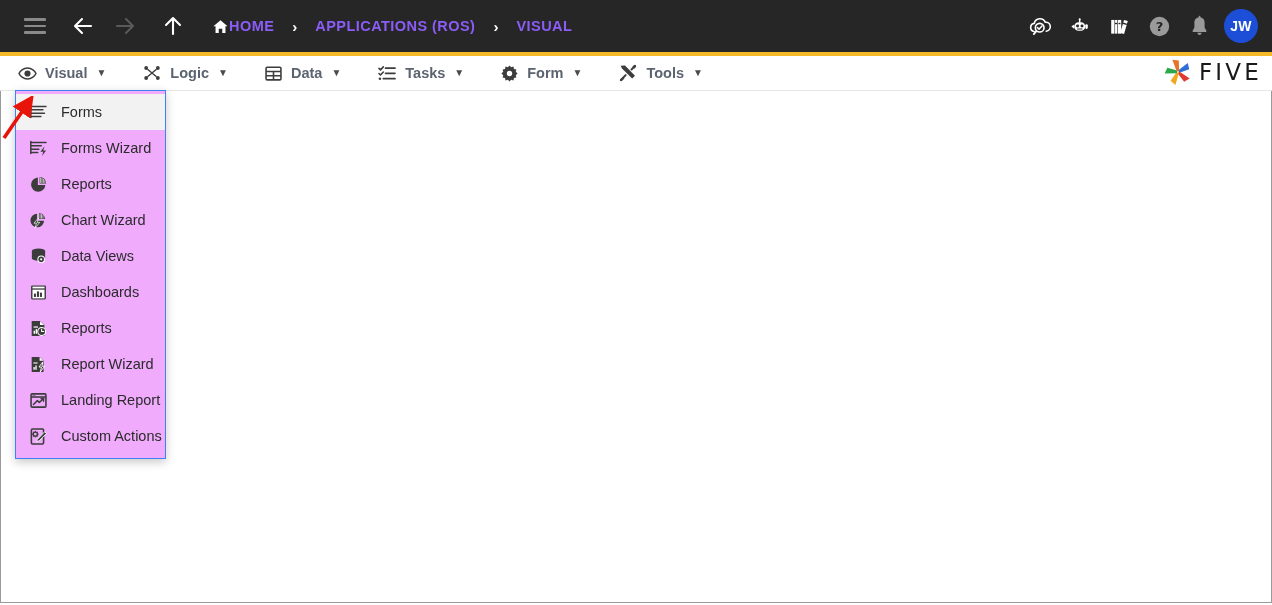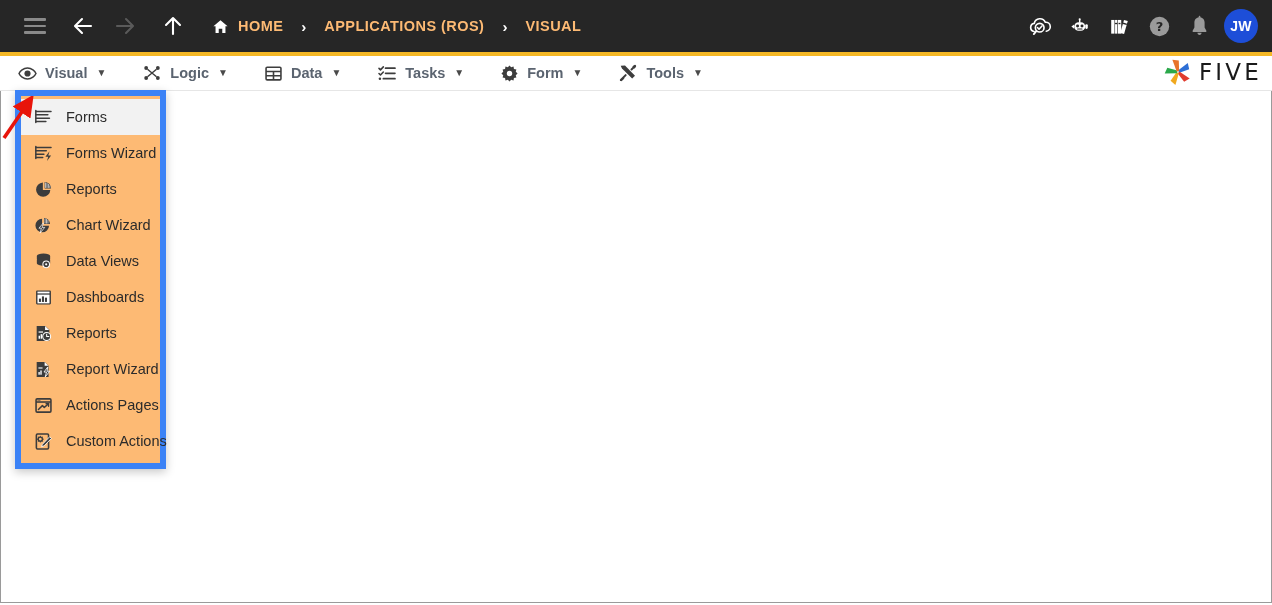--- a/index.html
+++ b/index.html
@@ -56,22 +56,21 @@
   }
 
   .crumbs {
     display: flex;
     align-items: center;
     margin-left: 22px;
   }
   .crumb {
     display: flex;
     align-items: center;
-    gap: 9px;
-    color: #fdba74;
+    color: #8b5cf6;
     font-size: 14.5px;
     font-weight: bold;
     letter-spacing: 0.45px;
     white-space: nowrap;
   }
   .crumb-sep {
     color: #ffffff;
     font-size: 15px;
     font-weight: bold;
     margin: 0 18px;
@@ -156,22 +155,22 @@
     font-family: "DejaVu Sans", sans-serif;
     font-weight: 500;
   }
 
   
   .dropdown {
     position: absolute;
     left: 15px;
     top: 90px;
     width: 151px;
-    background: #fdba74;
-    border: 6px solid #3b82f6;
+    background: #f0abfc;
+    border: 1px solid #3b82f6;
     box-shadow: 0 3px 9px rgba(0,0,0,0.22);
     padding: 3px 0 4px 0;
     box-sizing: border-box;
     z-index: 20;
   }
   .dd-item {
     height: 36px;
     display: flex;
     align-items: center;
     gap: 13px;
@@ -542,21 +541,21 @@
       <span class="dd-icon">
         <svg width="19" height="19" viewBox="0 0 24 24">
           <rect x="2.6" y="3.6" width="18.8" height="16.8" rx="1.4" fill="none" stroke="#3c3c3c" stroke-width="2"></rect>
           <path d="M2.6 7.6 H21.4" stroke="#3c3c3c" stroke-width="2"></path>
           <circle cx="5.2" cy="5.6" r="0.7" fill="#3c3c3c"></circle>
           <circle cx="7.4" cy="5.6" r="0.7" fill="#3c3c3c"></circle>
           <path d="M5.6 17.0 L10.6 12.2 L13.0 14.4 L18.4 9.8" fill="none" stroke="#3c3c3c" stroke-width="1.9" stroke-linecap="round" stroke-linejoin="round"></path>
           <path d="M18.4 13.0 V9.8 H15.2" fill="none" stroke="#3c3c3c" stroke-width="1.7" stroke-linecap="round"></path>
         </svg>
       </span>
-      <span>Actions Pages</span>
+      <span>Landing Report</span>
     </div>
 
     <div class="dd-item">
       <span class="dd-icon">
         <svg width="19" height="19" viewBox="0 0 24 24">
           <rect x="3.0" y="2.6" width="15.4" height="18.8" rx="1.4" fill="none" stroke="#3c3c3c" stroke-width="2"></rect>
           <circle cx="8.0" cy="9.0" r="2.6" fill="none" stroke="#3c3c3c" stroke-width="1.6"></circle>
           <path d="M8.0 5.4 V6.4 M8.0 11.6 V12.6 M4.4 9.0 H5.4 M10.6 9.0 H11.6 M5.5 6.5 L6.2 7.2 M9.8 10.8 L10.5 11.5 M10.5 6.5 L9.8 7.2 M6.2 10.8 L5.5 11.5" stroke="#3c3c3c" stroke-width="1.4" stroke-linecap="round"></path>
           <path d="M19.8 6.0 L22.0 8.2 L12.6 17.6 L9.6 18.6 L10.6 15.6 Z" fill="#3c3c3c" stroke="#ffffff" stroke-width="1.1"></path>
         </svg>

